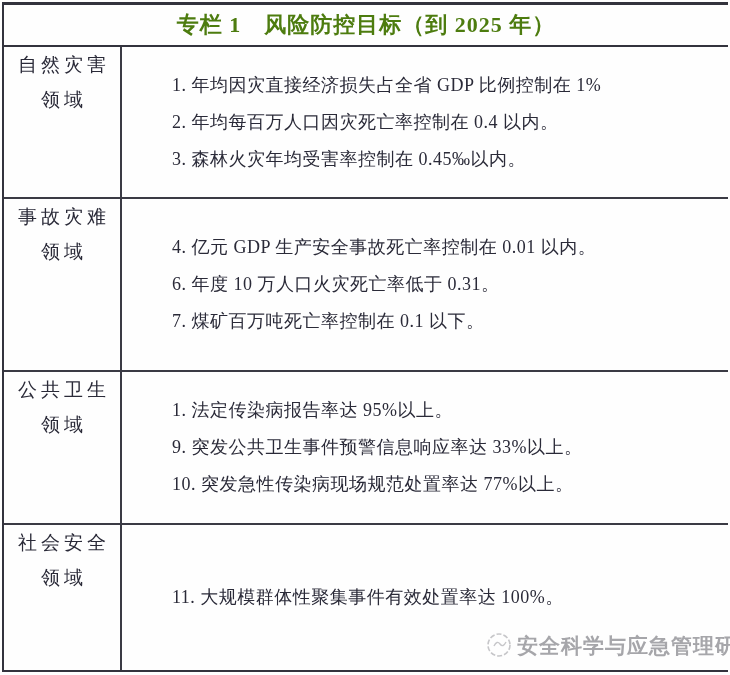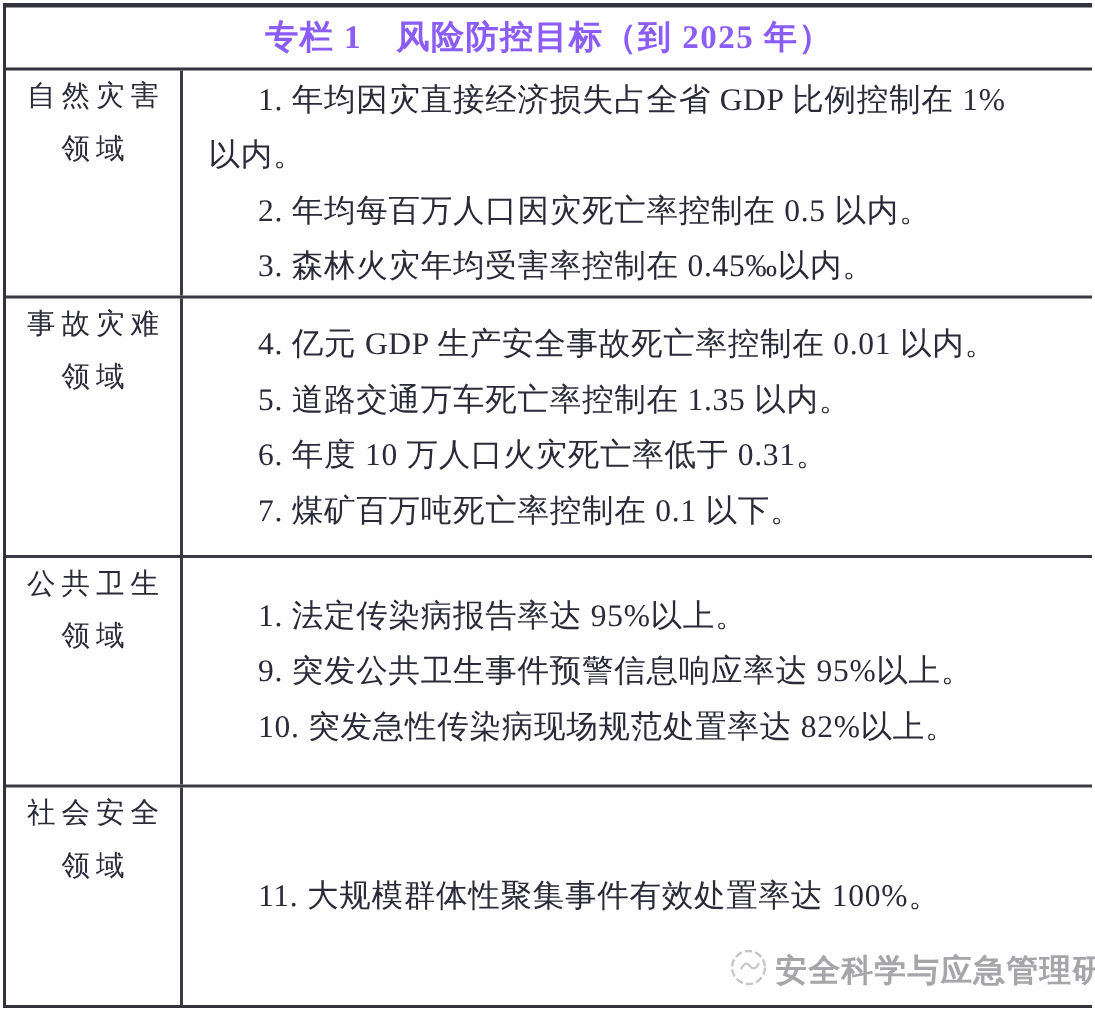--- a/index.html
+++ b/index.html
@@ -25,21 +25,21 @@
     height: 40px;
     border-bottom: 2px solid #33333d;
     display: flex;
     align-items: center;
     justify-content: center;
   }
   .title {
     font-size: 22px;
     font-weight: bold;
     letter-spacing: 1px;
-    color: #8b5cf6;
+    color: #4d7c0f;
   }
   .row {
     display: flex;
     border-bottom: 2px solid #3a3a44;
     box-sizing: border-box;
   }
   .row.r1 { height: 152px; }
   .row.r2 { height: 173px; }
   .row.r3 { height: 153px; }
   .row.r4 { height: 147px; border-bottom: 2px solid #33333d; }
@@ -55,21 +55,21 @@
     line-height: 35px;
     letter-spacing: 4px;
     text-indent: 4px;
   }
   .items {
     flex: 1;
     display: flex;
     flex-direction: column;
     justify-content: center;
     padding: 0 8px 0 17px;
-    font-size: 21px;
+    font-size: 18px;
     line-height: 37px;
     letter-spacing: 0.5px;
     min-width: 0;
   }
   .line {
     margin: 0;
     text-indent: 33px;
   }
   .line.cont {
     text-indent: 0;
@@ -103,48 +103,46 @@
       <div class="title">专栏 1　风险防控目标（到 2025 年）</div>
     </div>
 
     <div class="row r1">
       <div class="cat">
         <div>自然灾害</div>
         <div>领域</div>
       </div>
       <div class="items">
         <p class="line">1. 年均因灾直接经济损失占全省 GDP 比例控制在 1%</p>
-        <p class="line cont">以内。</p>
-        <p class="line">2. 年均每百万人口因灾死亡率控制在 0.5 以内。</p>
+        <p class="line">2. 年均每百万人口因灾死亡率控制在 0.4 以内。</p>
         <p class="line">3. 森林火灾年均受害率控制在 0.45‰以内。</p>
       </div>
     </div>
 
     <div class="row r2">
       <div class="cat">
         <div>事故灾难</div>
         <div>领域</div>
       </div>
       <div class="items">
         <p class="line">4. 亿元 GDP 生产安全事故死亡率控制在 0.01 以内。</p>
-        <p class="line">5. 道路交通万车死亡率控制在 1.35 以内。</p>
         <p class="line">6. 年度 10 万人口火灾死亡率低于 0.31。</p>
         <p class="line">7. 煤矿百万吨死亡率控制在 0.1 以下。</p>
       </div>
     </div>
 
     <div class="row r3">
       <div class="cat">
         <div>公共卫生</div>
         <div>领域</div>
       </div>
       <div class="items">
         <p class="line">1. 法定传染病报告率达 95%以上。</p>
-        <p class="line">9. 突发公共卫生事件预警信息响应率达 95%以上。</p>
-        <p class="line">10. 突发急性传染病现场规范处置率达 82%以上。</p>
+        <p class="line">9. 突发公共卫生事件预警信息响应率达 33%以上。</p>
+        <p class="line">10. 突发急性传染病现场规范处置率达 77%以上。</p>
       </div>
     </div>
 
     <div class="row r4">
       <div class="cat">
         <div>社会安全</div>
         <div>领域</div>
       </div>
       <div class="items">
         <p class="line">11. 大规模群体性聚集事件有效处置率达 100%。</p>

